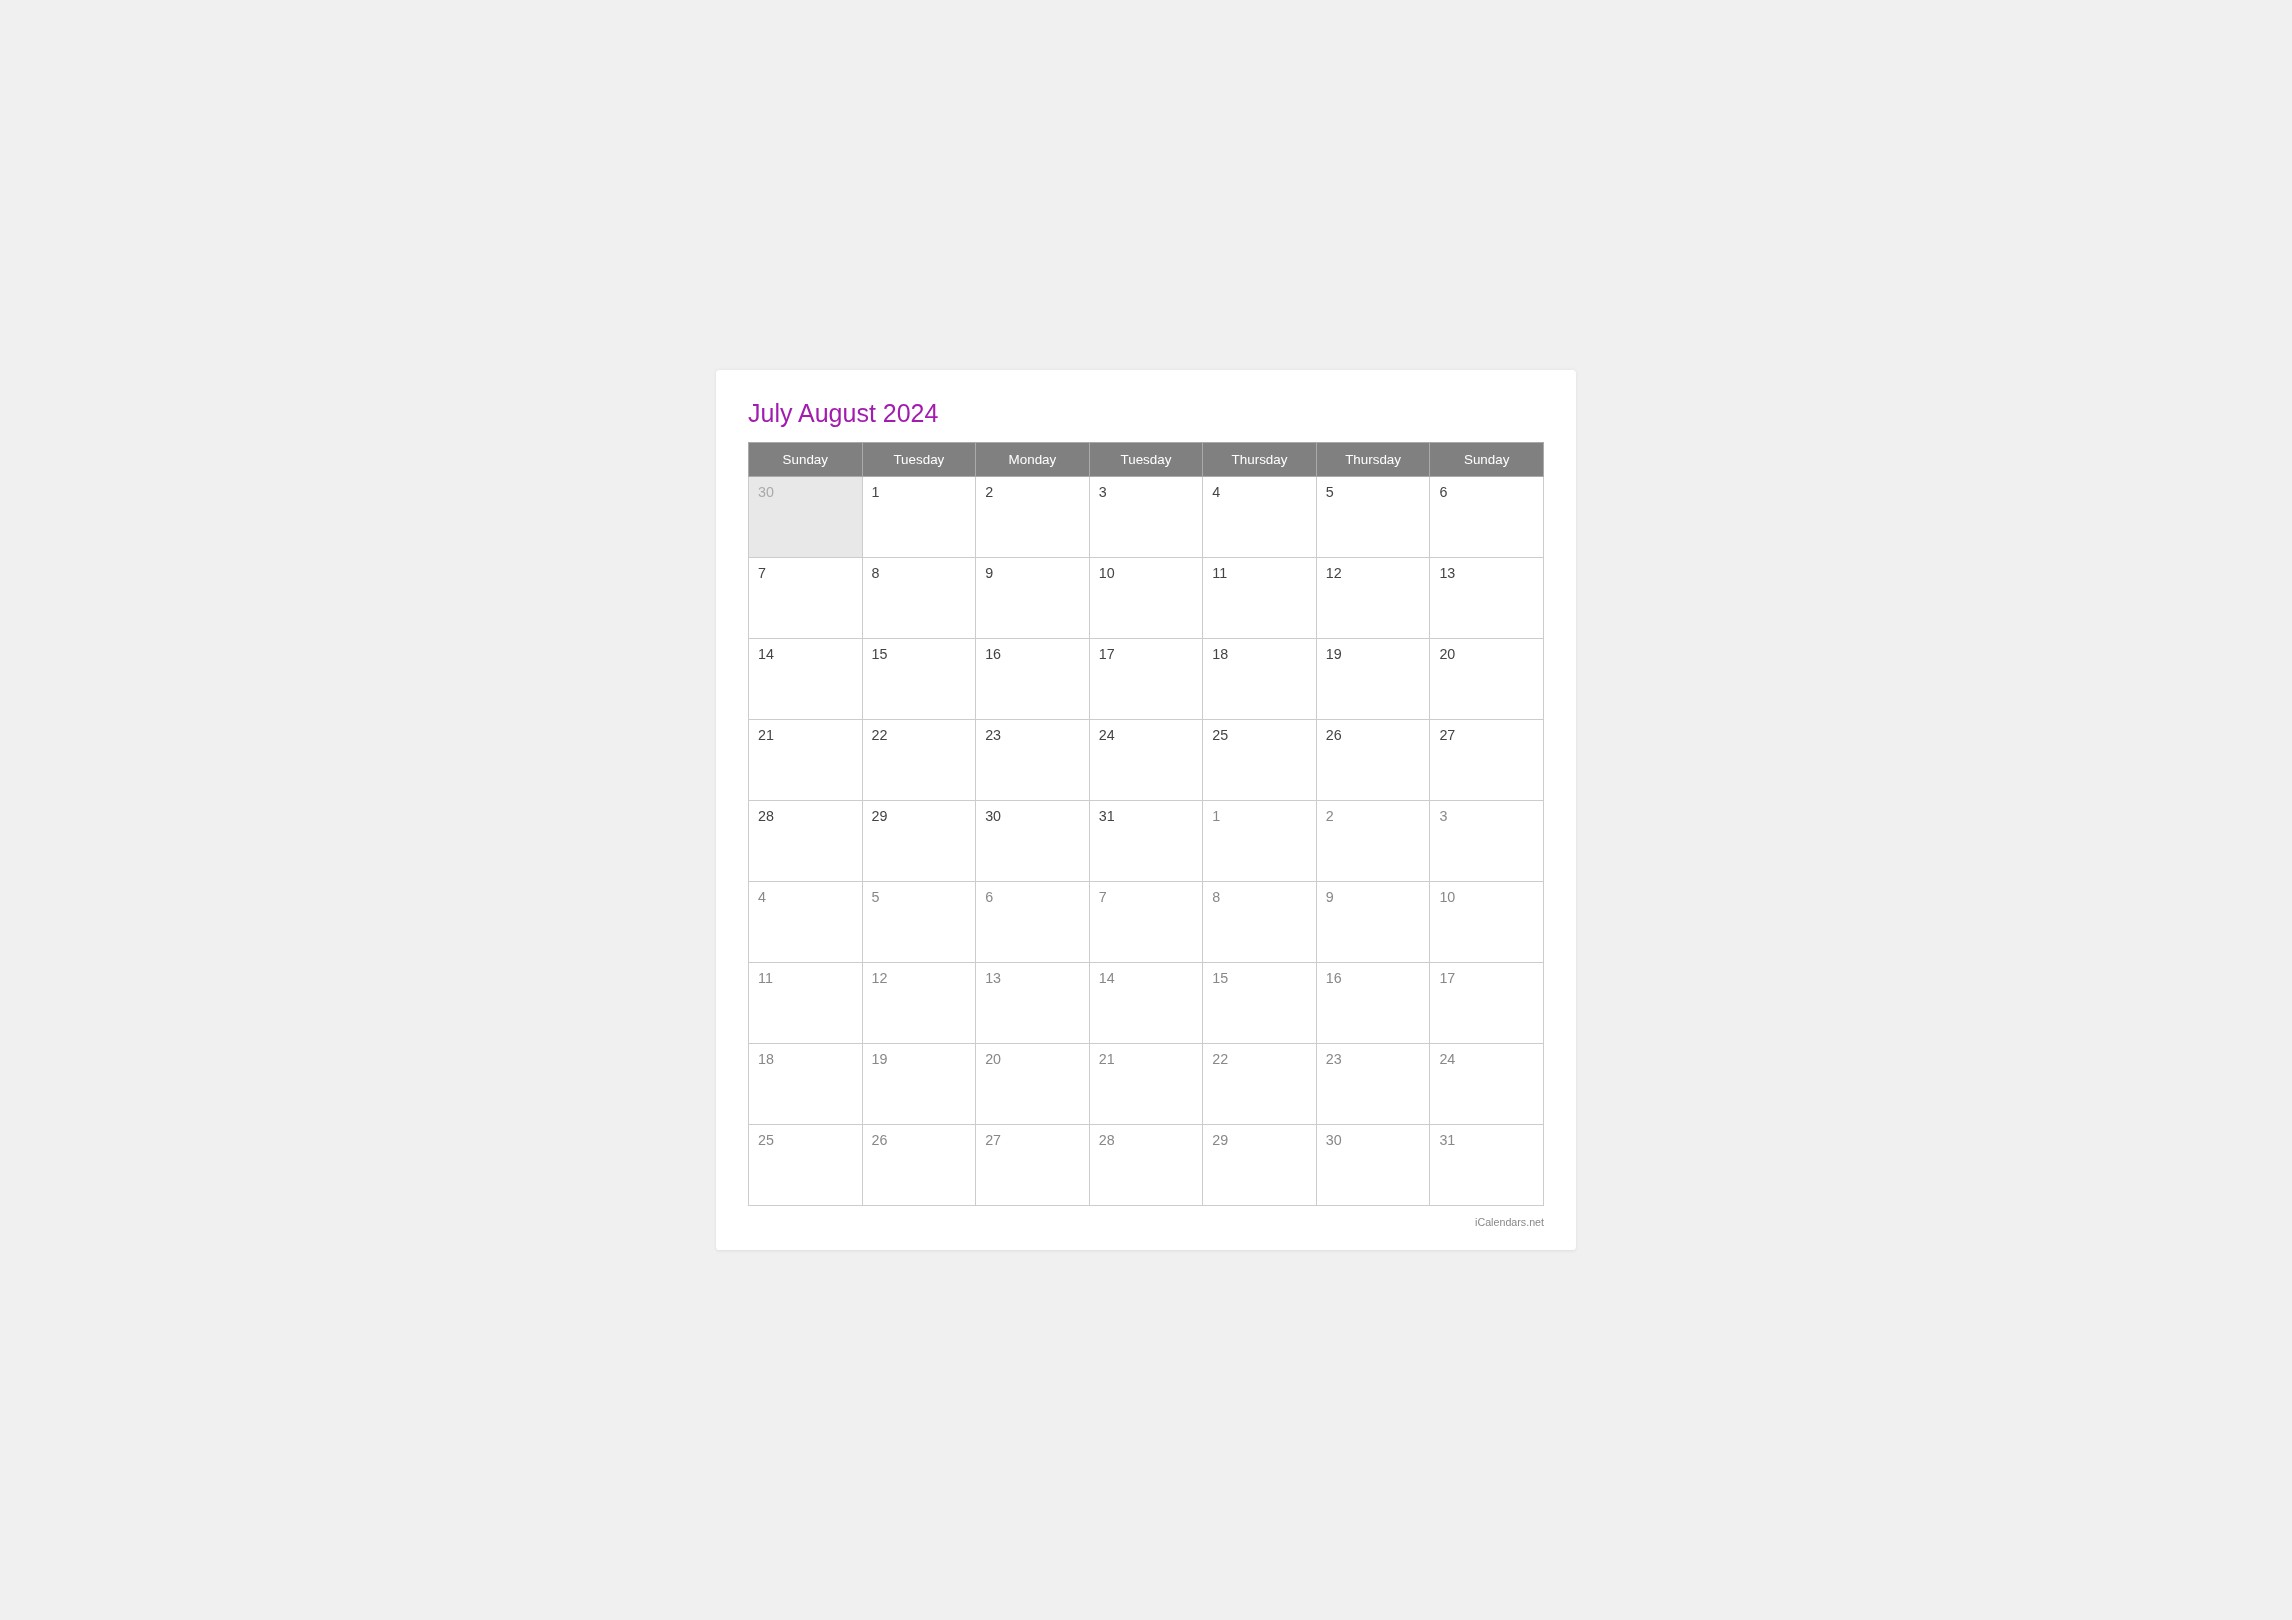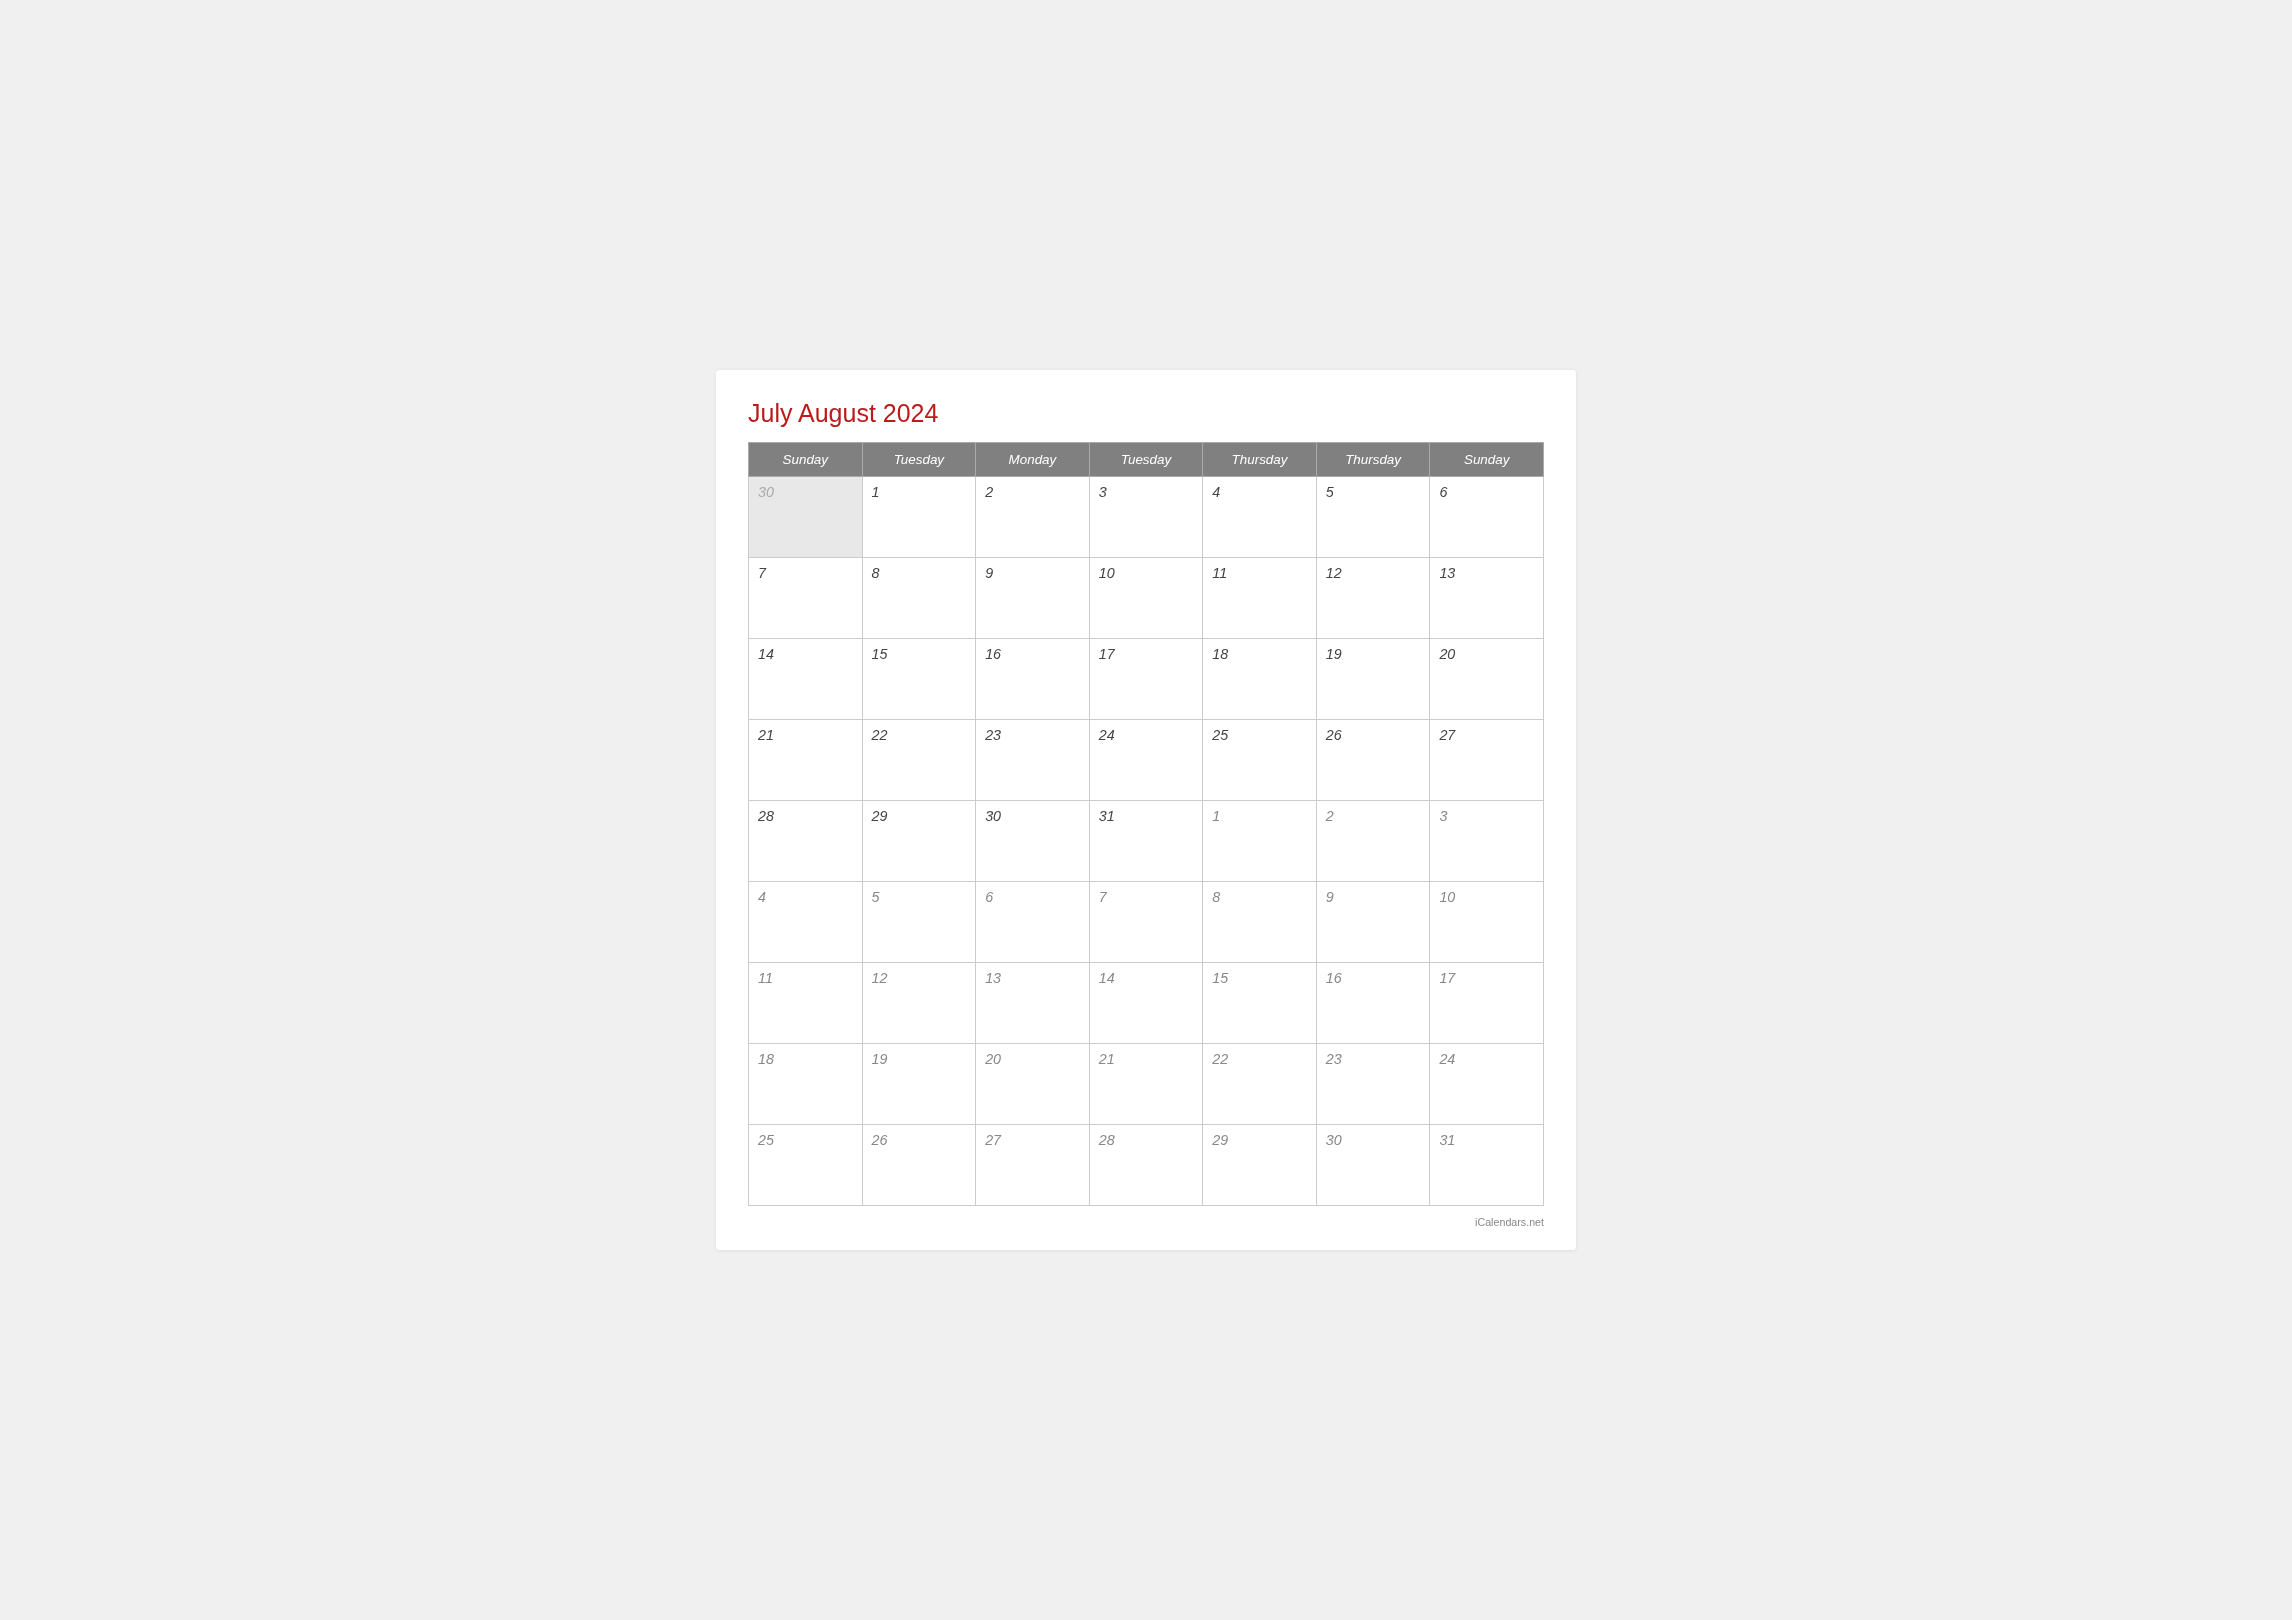--- a/index.html
+++ b/index.html
@@ -21,28 +21,27 @@
       background: #ffffff;
       padding: 29px 32px 21.5px 32px;
       border-radius: 3.6px;
       width: 860px;
       box-shadow: 0 0.9px 3.6px rgba(0,0,0,0.08);
     }
 
     .calendar-title {
       font-size: 25px;
       font-weight: 400;
-      color: #b91c1c;
+      color: #a21caf;
       margin-bottom: 14px;
     }
 
     .calendar-table {
       width: 100%;
       border-collapse: collapse;
-      font-style: italic;
     }
 
     .calendar-table thead tr th {
       background-color: #808080;
       color: #ffffff;
       font-size: 13.4px;
       font-weight: 400;
       text-align: center;
       padding: 9px 5.4px;
       border: 0.9px solid #aaaaaa;

